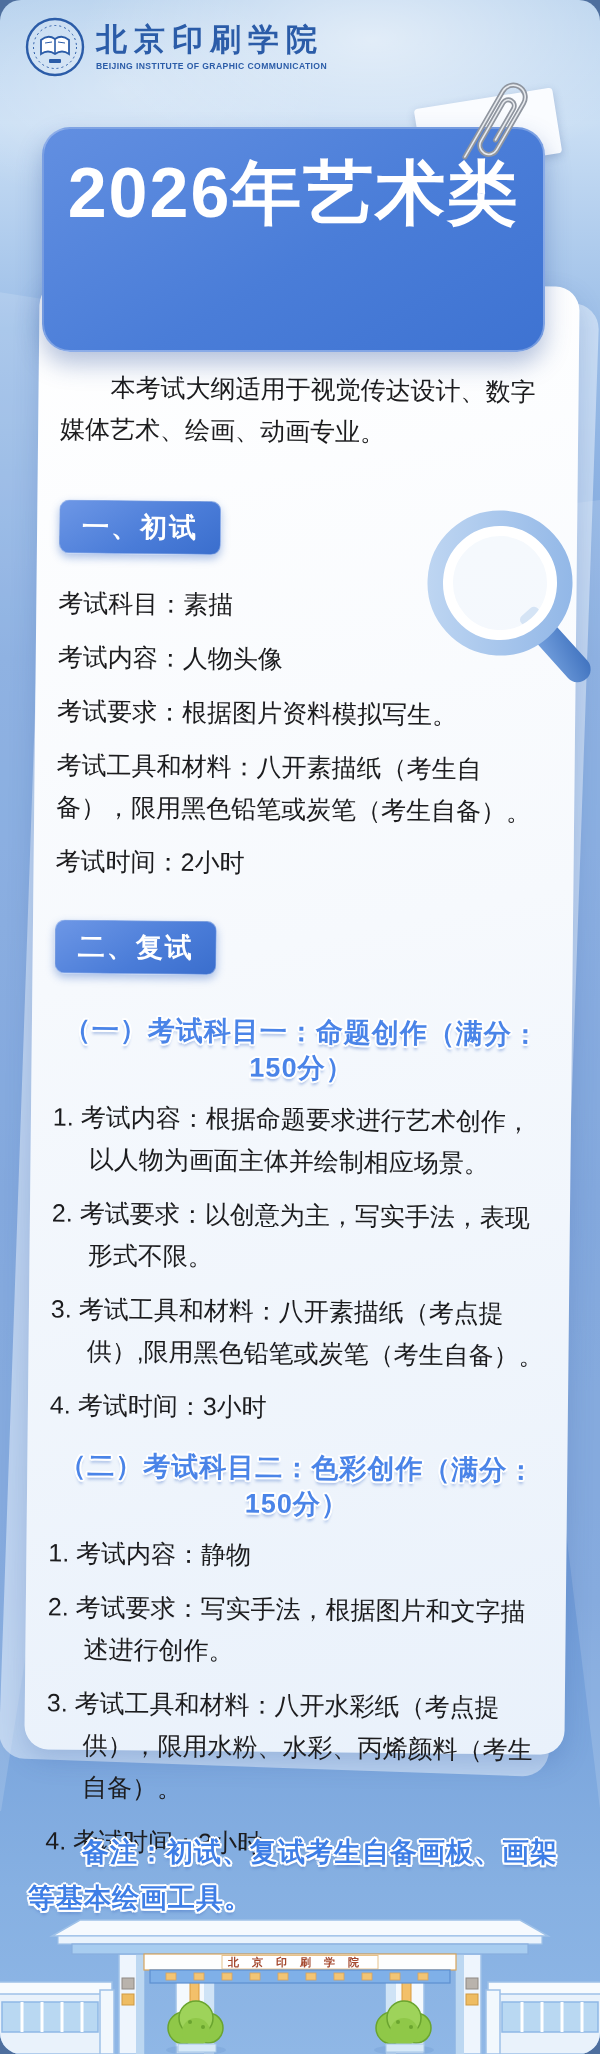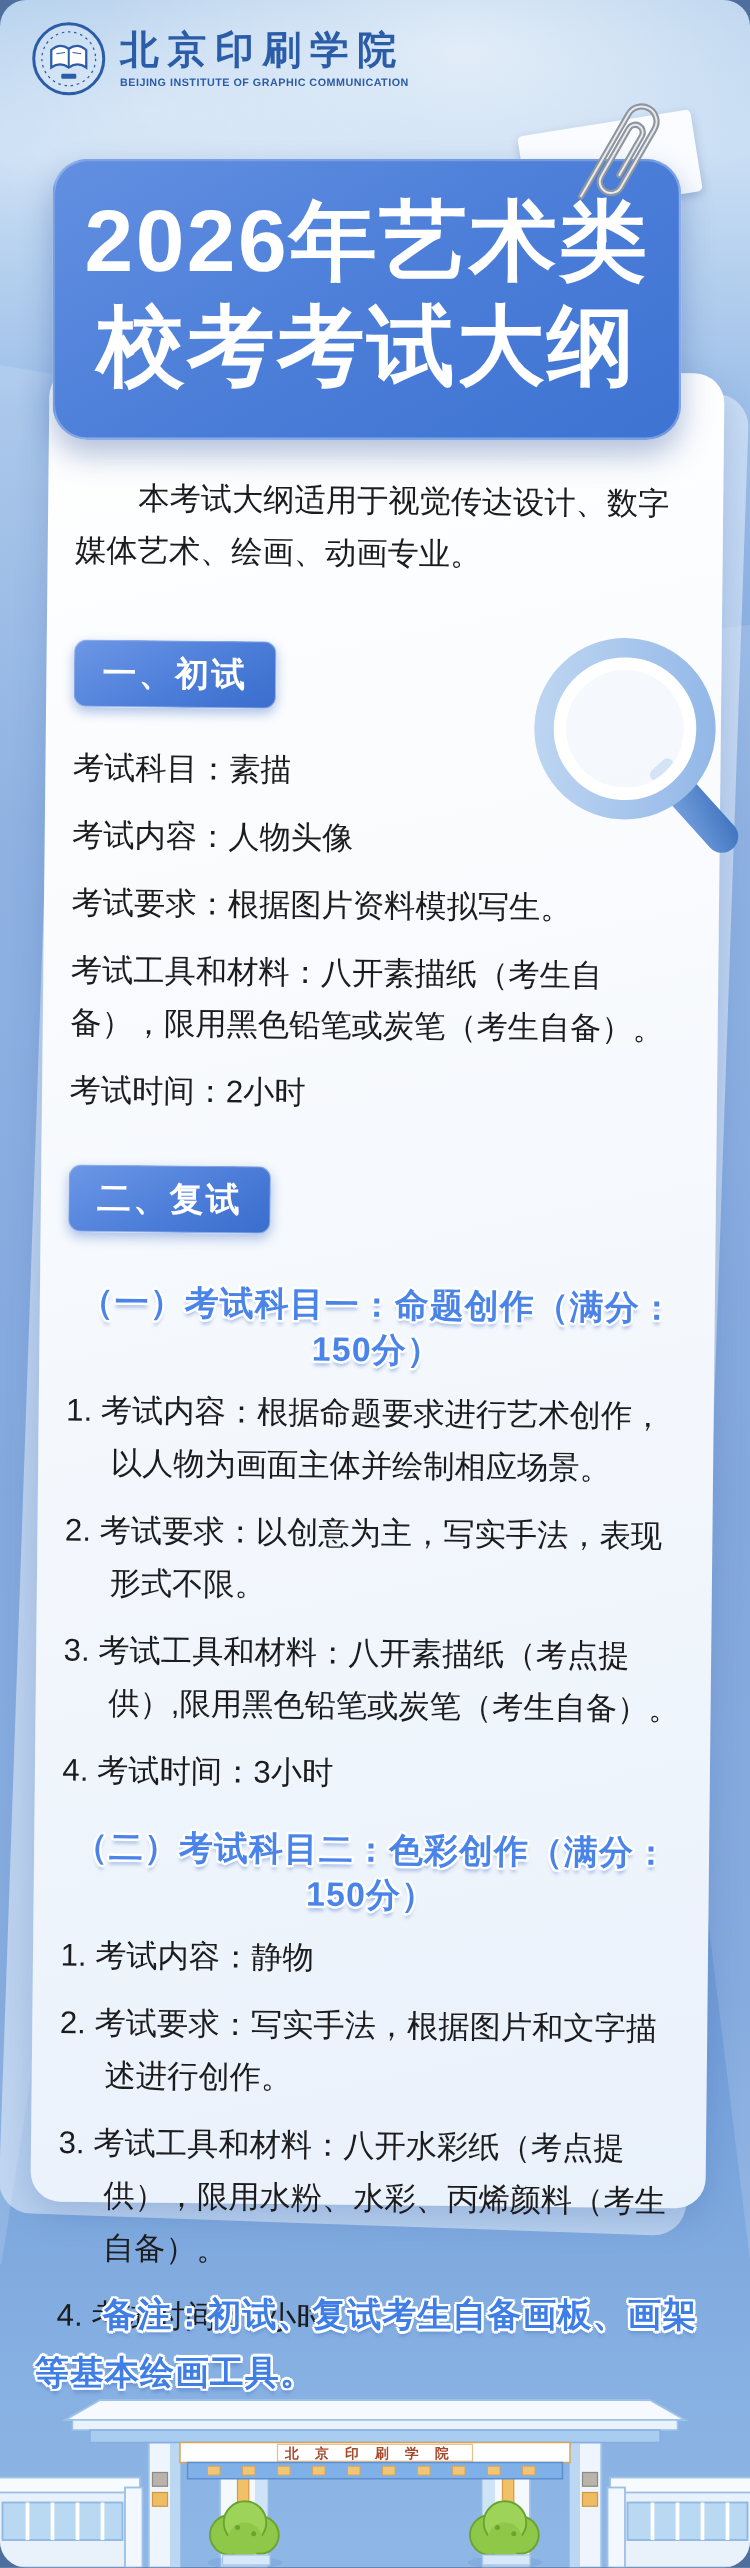--- a/index.html
+++ b/index.html
@@ -32,21 +32,21 @@
   .title-card{
     position:absolute;left:42px;top:127px;width:503px;height:225px;z-index:2;
     background:linear-gradient(150deg,#628fe1 0%,#4a7dd8 55%,#3e73d2 100%);
     border:2px solid rgba(255,255,255,.28);border-radius:28px;box-sizing:border-box;
     box-shadow:0 12px 24px rgba(42,80,155,.35);
     text-align:center;color:#fff;font-weight:800;font-size:70px;line-height:84px;letter-spacing:2px;
     padding-top:22px;
   }
 
   
-  .card-stack{position:absolute;left:32px;top:296px;width:540px;height:1468px;z-index:1;}
+  .card-stack{position:absolute;left:32px;top:284px;width:540px;height:1468px;z-index:1;}
   .under-card{position:absolute;left:-8px;right:-2px;top:10px;bottom:-16px;
     background:rgba(244,250,255,.50);border-radius:26px;transform:rotate(2deg);}
   .main-card{position:absolute;inset:0;border-radius:24px;transform:rotate(.6deg);
     background:linear-gradient(168deg,#ffffff 0%,#f6f9fd 45%,#e9f1fb 100%);
     box-shadow:0 10px 26px rgba(52,88,158,.22);}
   .card-content{position:relative;padding:84px 22px 0;color:#1c1c1e;}
 
   .intro{font-size:25px;line-height:42px;text-indent:2em;margin:0 0 24px;}
   .badge{display:inline-block;margin:26px 0 16px;padding:8px 22px;border-radius:10px;
     font-size:27px;font-weight:700;letter-spacing:2px;color:#fff;
@@ -103,21 +103,20 @@
     <svg width="96" height="136" viewBox="0 0 96 136">
       <g transform="rotate(30 48 65)">
         <path d="M38 110 L38 34 A 12 12 0 0 1 62 34 L62 88 A 9 9 0 0 1 44 88 L44 44 A 6 6 0 0 1 56 44 L56 80" fill="none" stroke="#8f959f" stroke-width="5" stroke-linecap="round"></path>
         <path d="M38 110 L38 34 A 12 12 0 0 1 62 34 L62 88 A 9 9 0 0 1 44 88 L44 44 A 6 6 0 0 1 56 44 L56 80" fill="none" stroke="#e7eaee" stroke-width="1.6" stroke-linecap="round"></path>
       </g>
     </svg>
   </div>
 
   <div class="title-card">
     <div>2026年艺术类</div>
-    <div>校考考试大纲</div>
   </div>
 
   <div class="card-stack">
     <div class="under-card"></div>
     <div class="main-card">
       <div class="card-content">
         <p class="intro">本考试大纲适用于视觉传达设计、数字媒体艺术、绘画、动画专业。</p>
 
         <div><span class="badge">一、初试</span></div>
         <p class="item">考试科目：素描</p>

